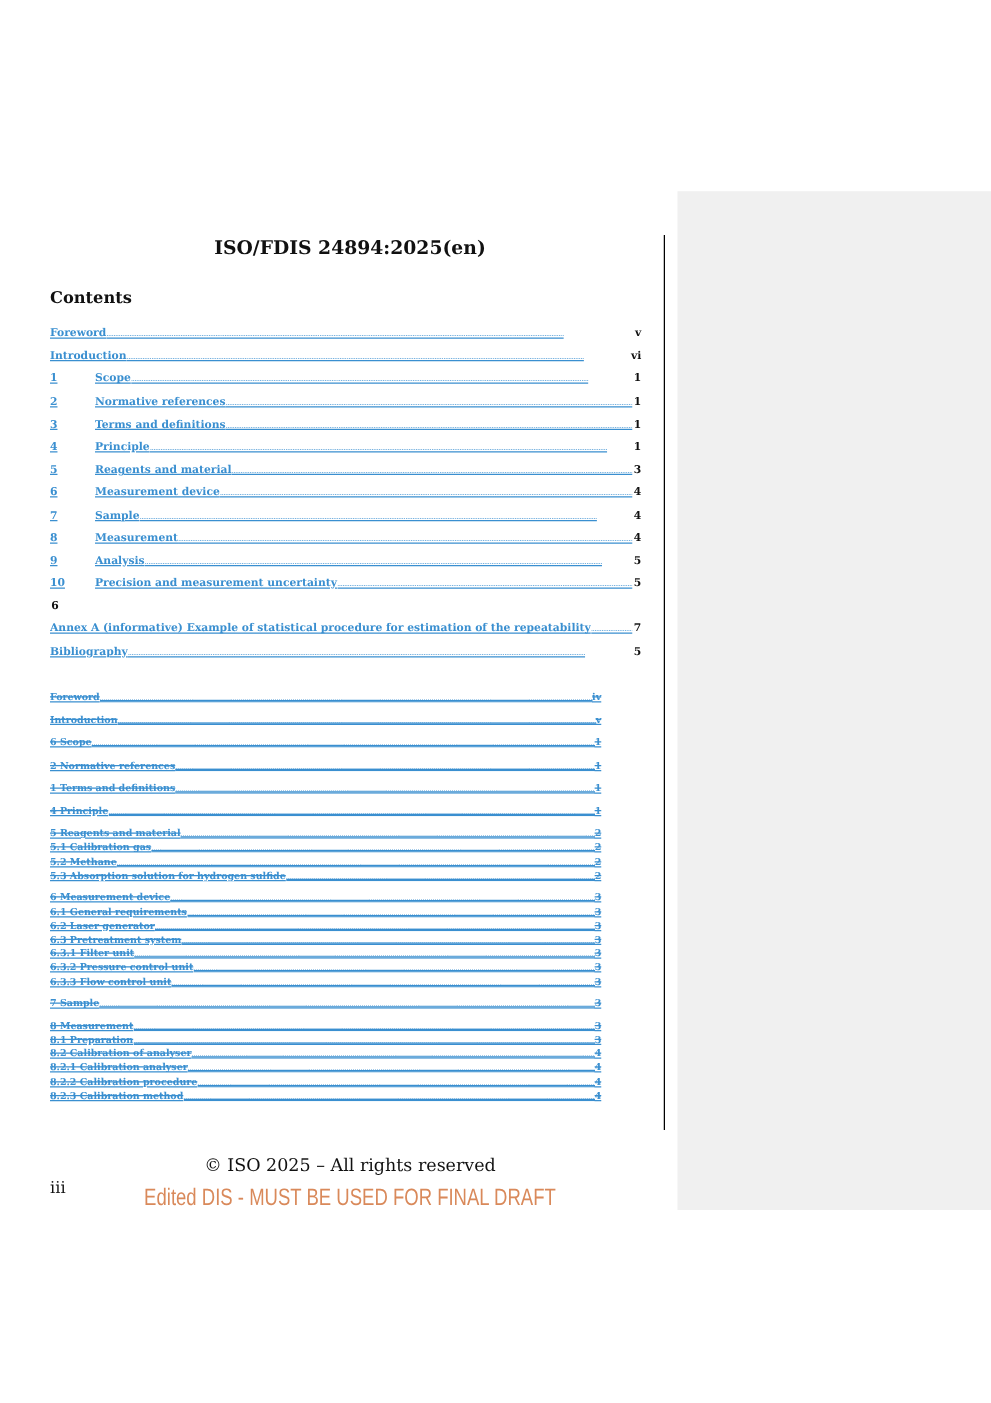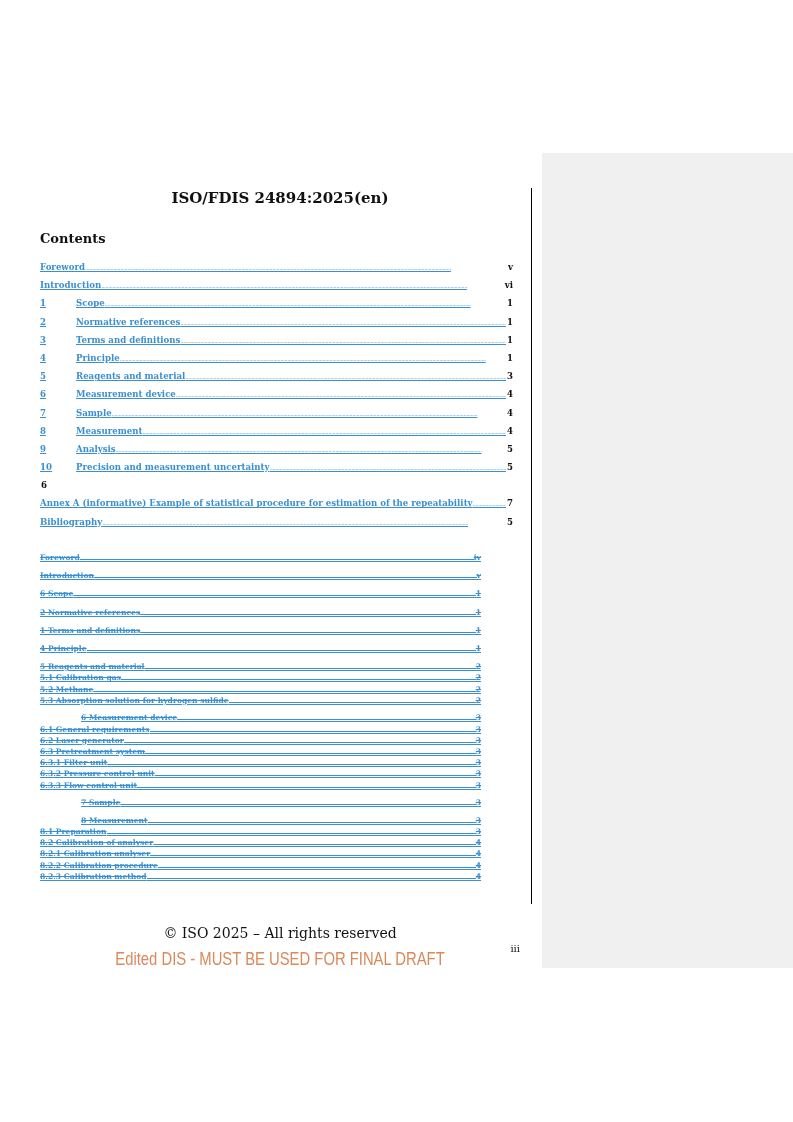--- a/index.html
+++ b/index.html
@@ -38,35 +38,35 @@
     .toc-row .dots::after {
       content: "....................................................................................................................................................................................................................................................................";
       font-size: 6px;
     }
     .toc-row .pg { color: #111; flex: none; padding-left: 1px; }
     .toc-old { top: 553px; width: 441px; }
     .old-row {
       display: flex; align-items: baseline; font-size: 7.6px; font-weight: bold; white-space: nowrap;
       color: #3a8fd0; text-decoration: line-through underline; height: 11.2px;
     }
-    .old-row.gap { margin-top: 6.5px; margin-left: 41px; }
+    .old-row.gap { margin-top: 6.5px; }
     .old-row .txt { flex: none; }
     .old-row .dots { flex: 1; overflow: hidden; font-weight: normal; }
     .old-row .dots::after {
       content: "....................................................................................................................................................................................................................................................................";
       font-size: 5px;
     }
     .old-row .pg { flex: none; }
     .footer-copy {
       position: absolute; left: 40px; width: 480px; top: 908px; text-align: center;
       font-size: 14px; color: #111; margin-top: 17px;
     }
     .footer-page {
-      position: absolute; left: 40px; width: 480px; top: 943px; text-align: right;
-      font-size: 10px; color: #111;
+      position: absolute; left: 40px; width: 480px; top: 943px; text-align: left;
+      font-size: 13px; color: #111;
     }
     .watermark {
       position: absolute; left: 40px; width: 480px; top: 948px; text-align: center;
       font-family: "Liberation Sans Narrow", "Liberation Sans", sans-serif;
       font-size: 19px; color: #d9895a; transform: scaleX(0.78); transform-origin: center;
       letter-spacing: 0px;
     }
   </style>
 </head>
 <body>

